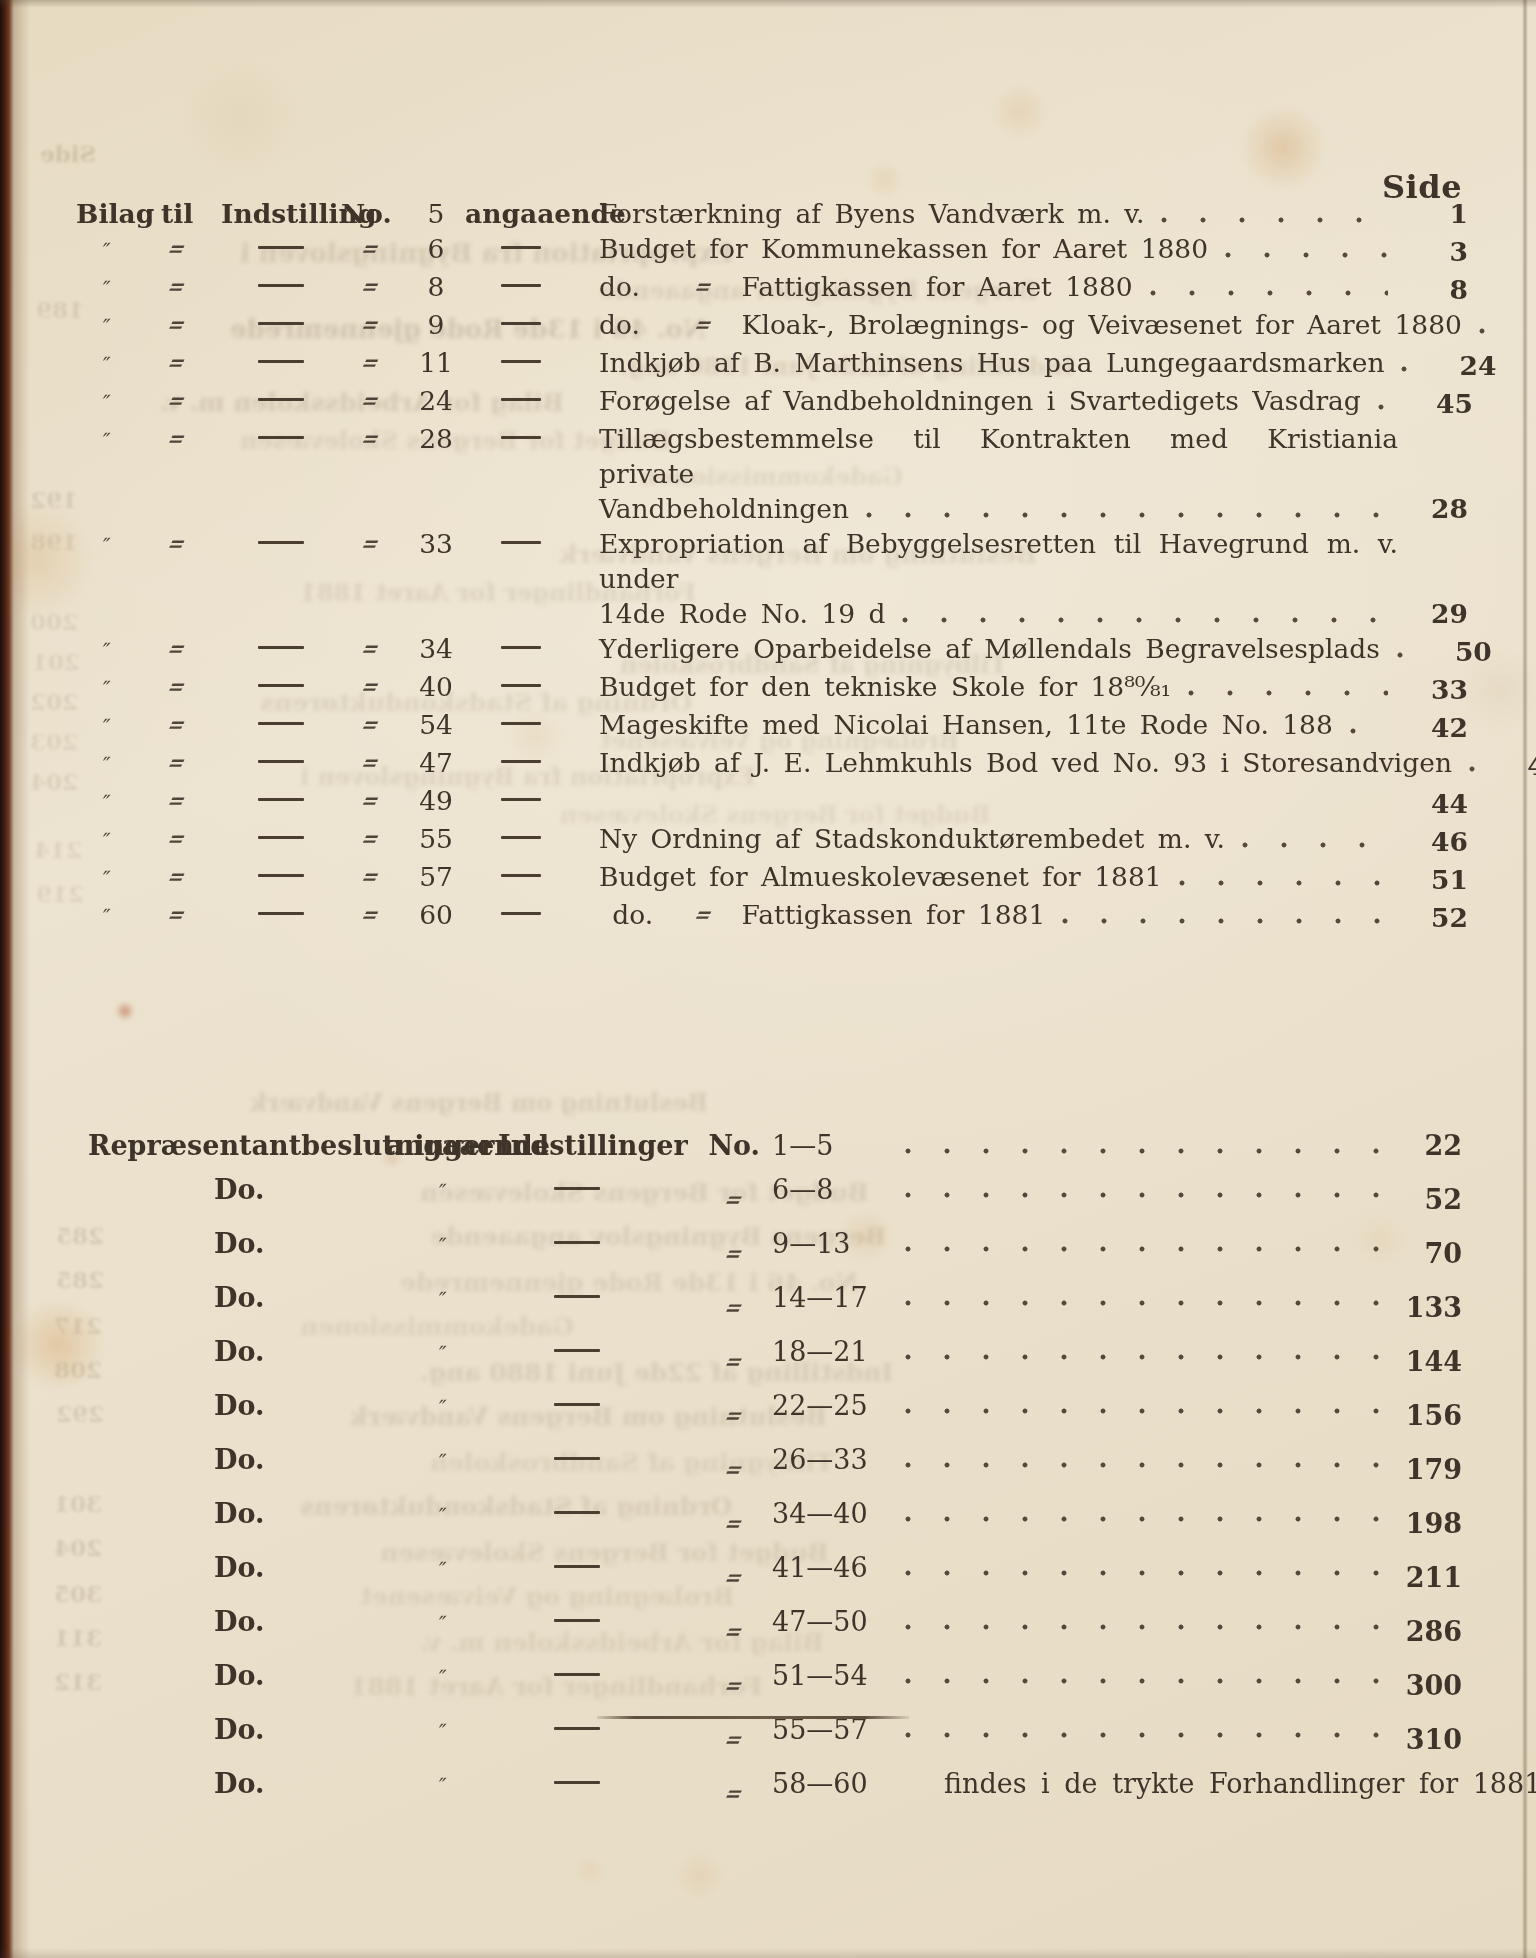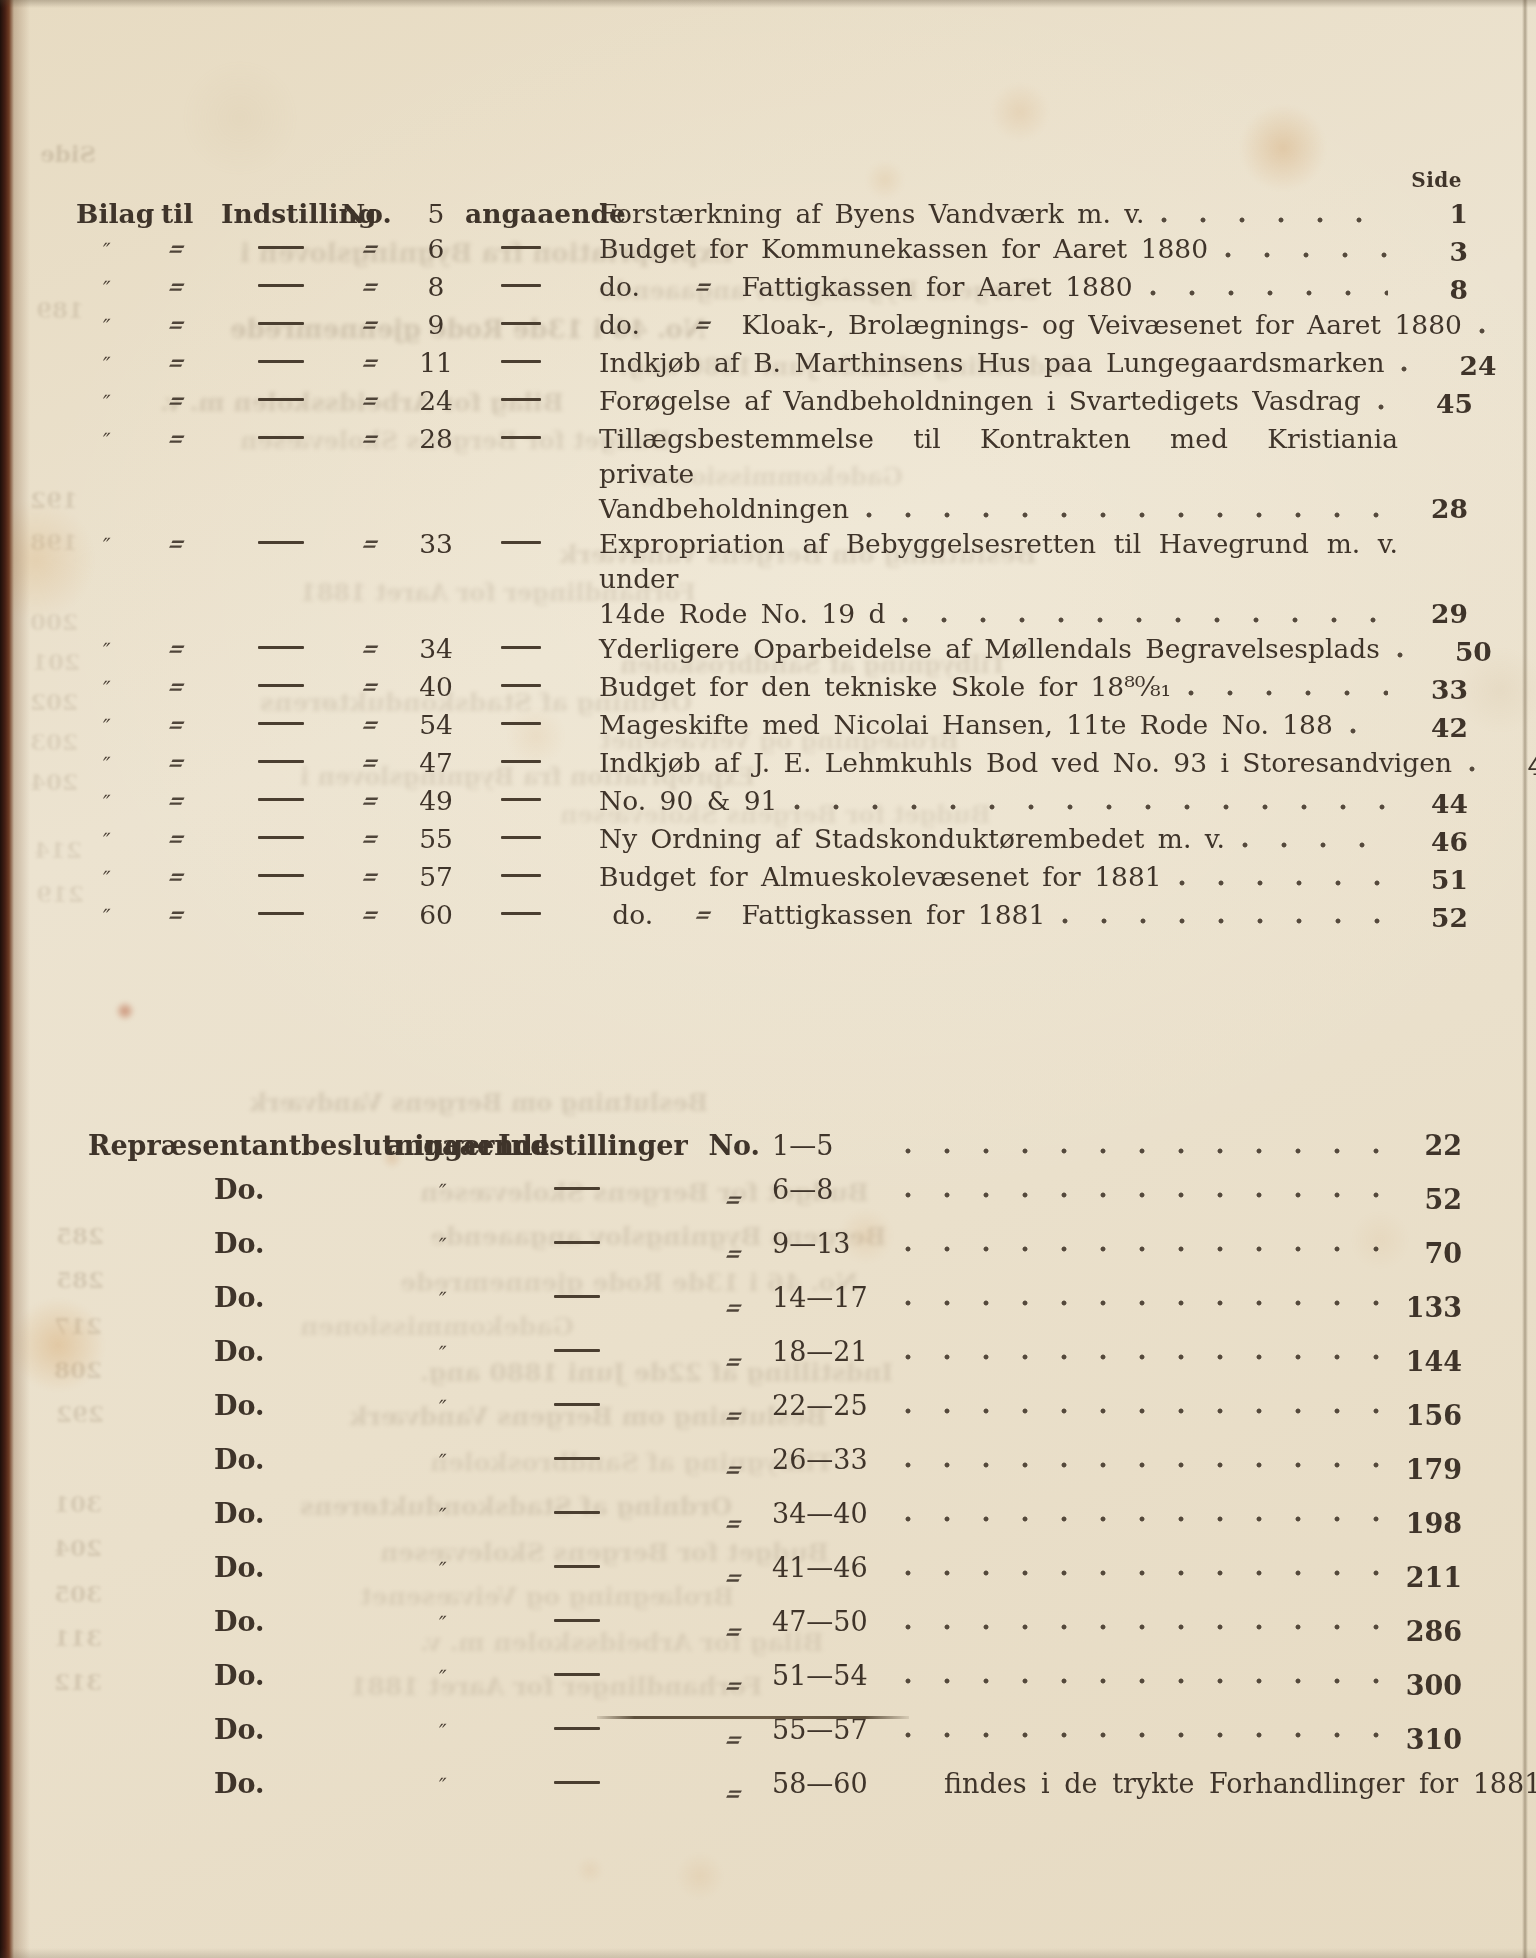--- a/index.html
+++ b/index.html
@@ -20,21 +20,21 @@
     background:linear-gradient(180deg,rgba(80,65,45,.30),rgba(80,65,45,0));}
   .edge-bottom{position:absolute;left:0;bottom:0;right:0;height:10px;
     background:linear-gradient(0deg,rgba(80,65,45,.18),rgba(80,65,45,0));}
 
   .ghost-layer,.stain-layer{position:absolute;inset:0;pointer-events:none;}
   .ghost{position:absolute;color:#93826a;transform:scaleX(-1);
     filter:blur(2px);white-space:nowrap;font-weight:bold;}
   .gnum{position:absolute;color:#98866c;filter:blur(1.6px);font-weight:bold;}
   .stain{position:absolute;border-radius:50%;}
 
-  .side-label{position:absolute;top:168px;right:74px;font-size:20px;font-weight:bold;letter-spacing:.5px;}
+  .side-label{position:absolute;top:168px;right:74px;font-size:32px;font-weight:bold;letter-spacing:.5px;}
 
   .sec1{position:absolute;left:76px;right:68px;top:196px;font-size:26.5px;line-height:35px;}
   .sec2{position:absolute;left:88px;right:74px;top:1124px;font-size:27px;line-height:44px;}
   .row{display:grid;align-items:start;}
   .sec1 .row{grid-template-columns:85px 60px 120px 66px 58px 112px 1fr 64px;}
   .sec2 .row{grid-template-columns:298px 112px 158px 104px 128px 1fr 64px;}
   .cell{min-height:1px;}
   .t-center{text-align:center;}
   .t-right{text-align:right;}
   .num{font-family:"DejaVu Serif","Liberation Serif",serif;}
@@ -327,24 +327,20 @@
         <div class="cell pagecell num">44</div>
       </div>
       <div class="row">
         <div class="cell"><span class="dq">″</span></div>
         <div class="cell"><span class="de" style="padding-left: 6px;">=</span></div>
         <div class="cell t-center"><span class="dash"></span></div>
         <div class="cell"><span class="de" style="padding-left: 22px;">=</span></div>
         <div class="cell t-center num">49</div>
         <div class="cell t-center"><span class="dash small"></span></div>
         <div class="cell desc">
-          <div class="lastline">
-            <span class="txt">No. 90 &amp; 91</span>
-            <div class="leader"></div>
-          </div>
         </div>
         <div class="cell pagecell num">44</div>
       </div>
       <div class="row">
         <div class="cell"><span class="dq">″</span></div>
         <div class="cell"><span class="de" style="padding-left: 6px;">=</span></div>
         <div class="cell t-center"><span class="dash"></span></div>
         <div class="cell"><span class="de" style="padding-left: 22px;">=</span></div>
         <div class="cell t-center num">55</div>
         <div class="cell t-center"><span class="dash small"></span></div>

